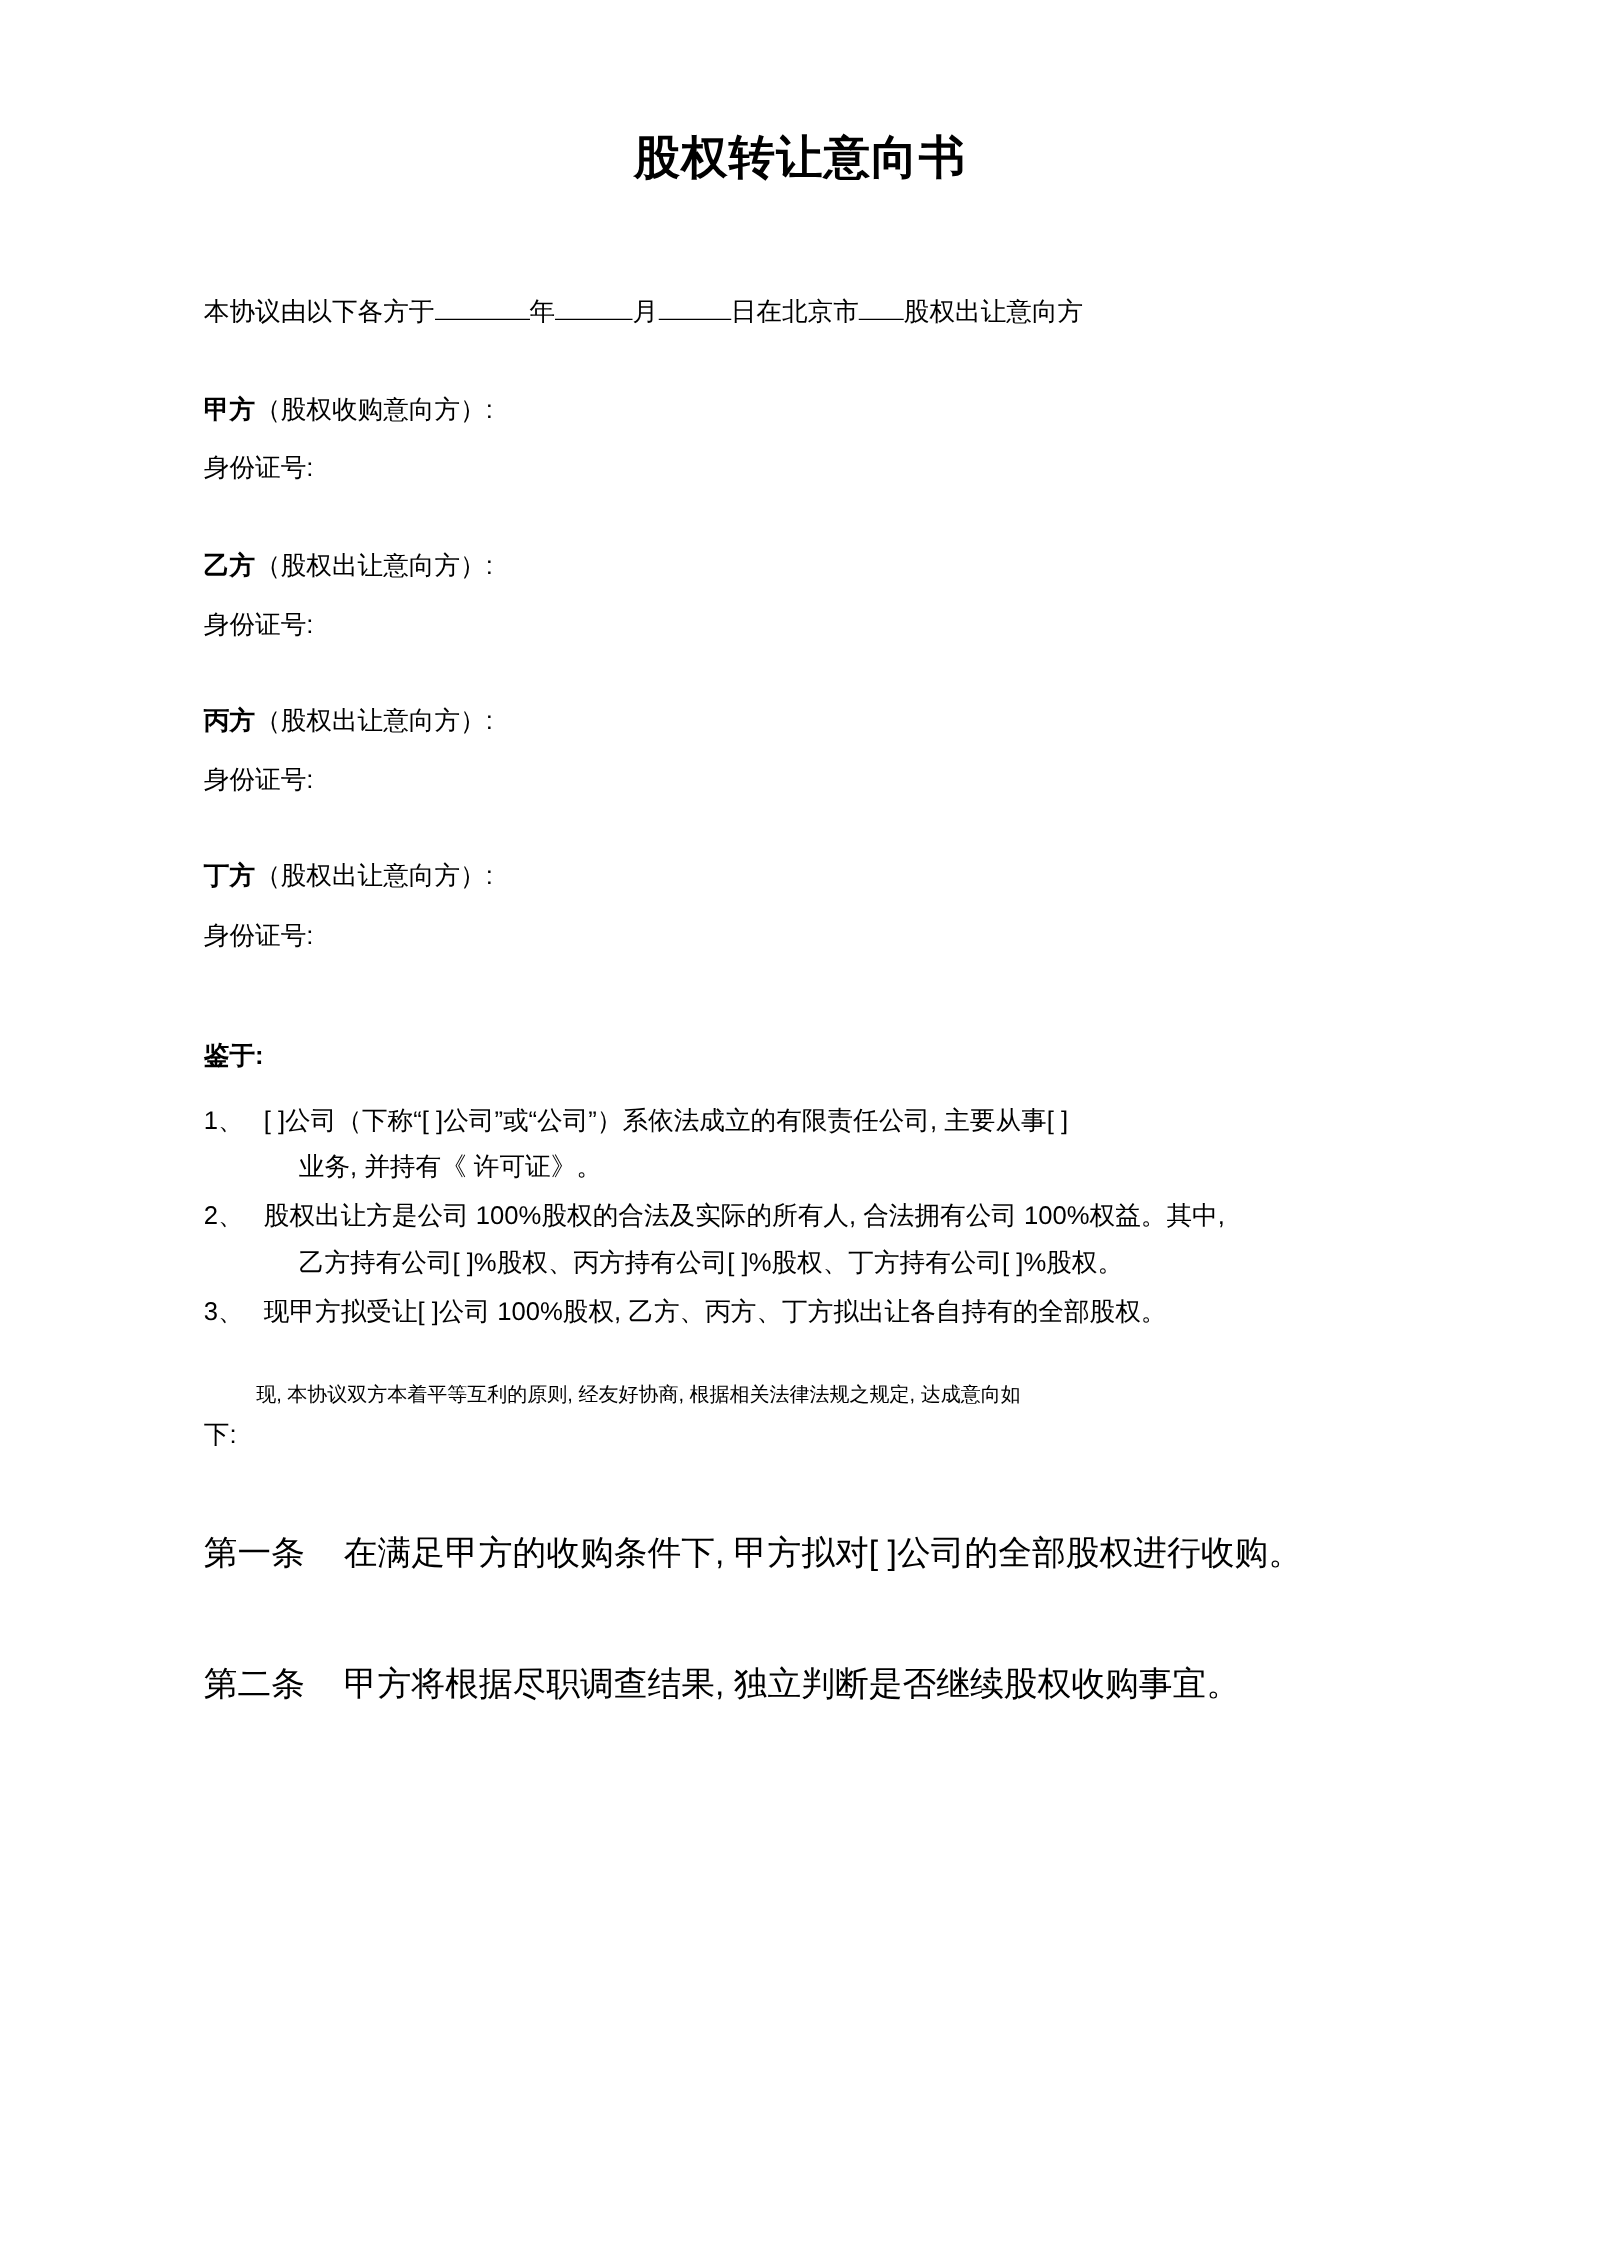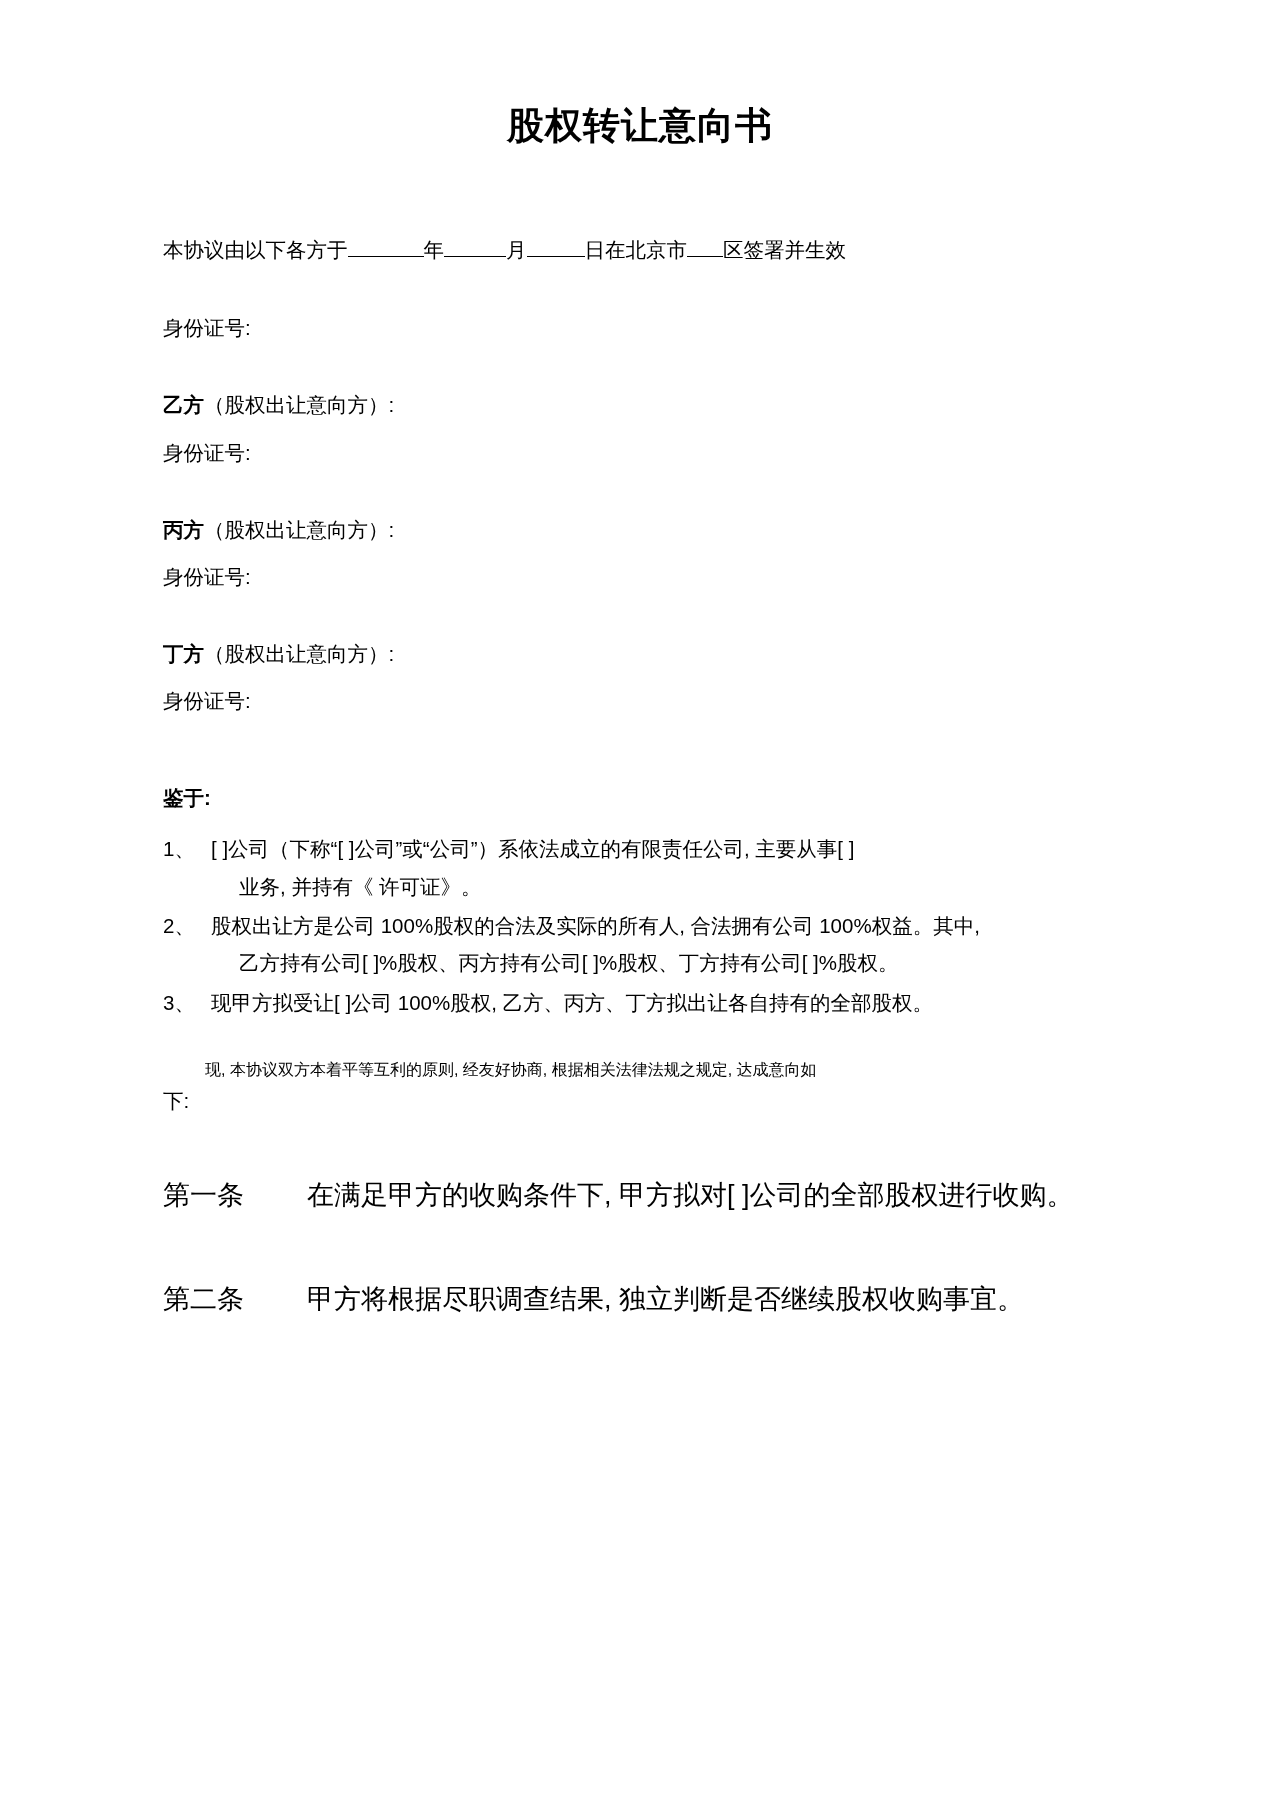--- a/index.html
+++ b/index.html
@@ -123,21 +123,20 @@
     font-size: 27px;
     line-height: 1.95;
     margin-top: 52px;
   }
   .article-label {
     width: 112px;
     flex: 0 0 112px;
   }
   .article-body {
     flex: 1 1 auto;
-    margin-left: 32px;
   }
   .article-body .cont {
     display: block;
   }
   .u-date {
     display: inline-block;
     border-bottom: 1.4px solid #000;
   }
   .u-m { width: 62px; }
   .u-d { width: 44px; }
@@ -158,24 +157,27 @@
 </style>
 </head>
 <body>
 
 <div class="page">
   <div class="content">
 
     <h1 class="doc-title">股权转让意向书</h1>
 
     <div class="intro">
-      <span>本协议由以下各方于</span><span class="ul ul-w1"></span><span>年</span><span class="ul ul-w2"></span><span>月</span><span class="ul ul-w3"></span><span>日在北京市</span><span class="ul ul-w4"></span><span>区签署并生效</span>
-    </div>
-
-    <div class="party-block">
+      <span>本协议由以下各方于</span><span class="ul ul-w1"></span><span>年</span><span class="ul ul-w2"></span><span>月</span><span class="ul ul-w3"></span><span>日在北京市</span><span class="ul ul-w4"></span><span>股权出让意向方</span>
+    </div>
+
+    <div class="party-block">
+      <div class="party-line">
+        <span class="party-name">甲方</span><span>（股权收购意向方）:</span>
+      </div>
       <div class="party-id">身份证号:</div>
     </div>
 
     <div class="party-block">
       <div class="party-line">
         <span class="party-name">乙方</span><span>（股权出让意向方）:</span>
       </div>
       <div class="party-id">身份证号:</div>
     </div>
 

